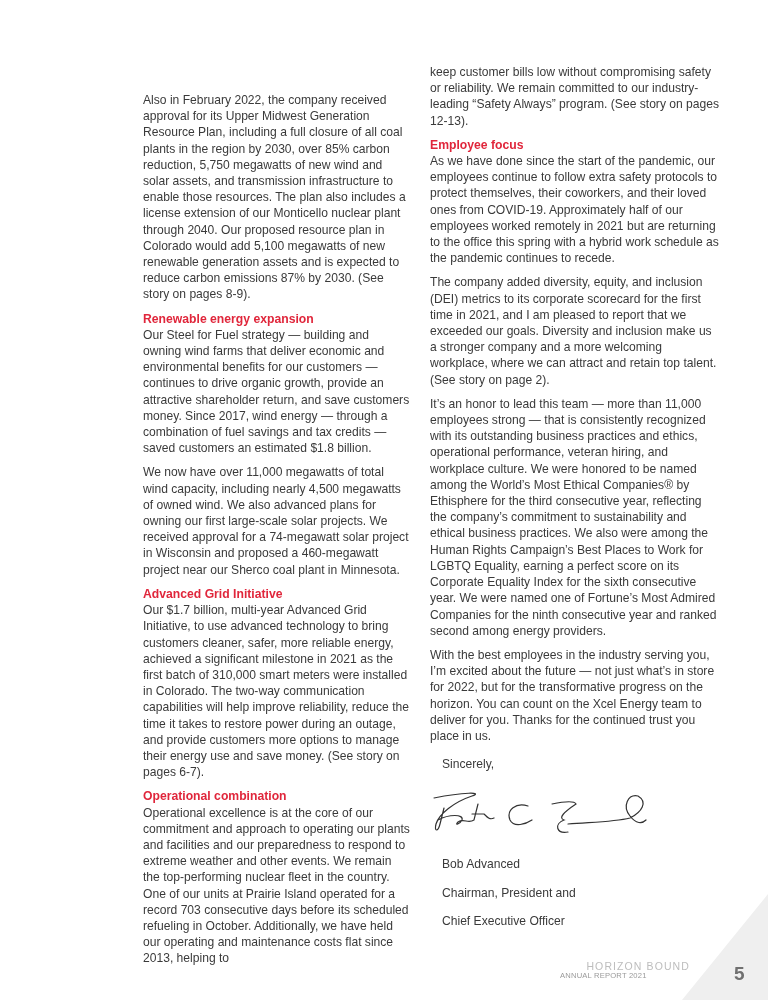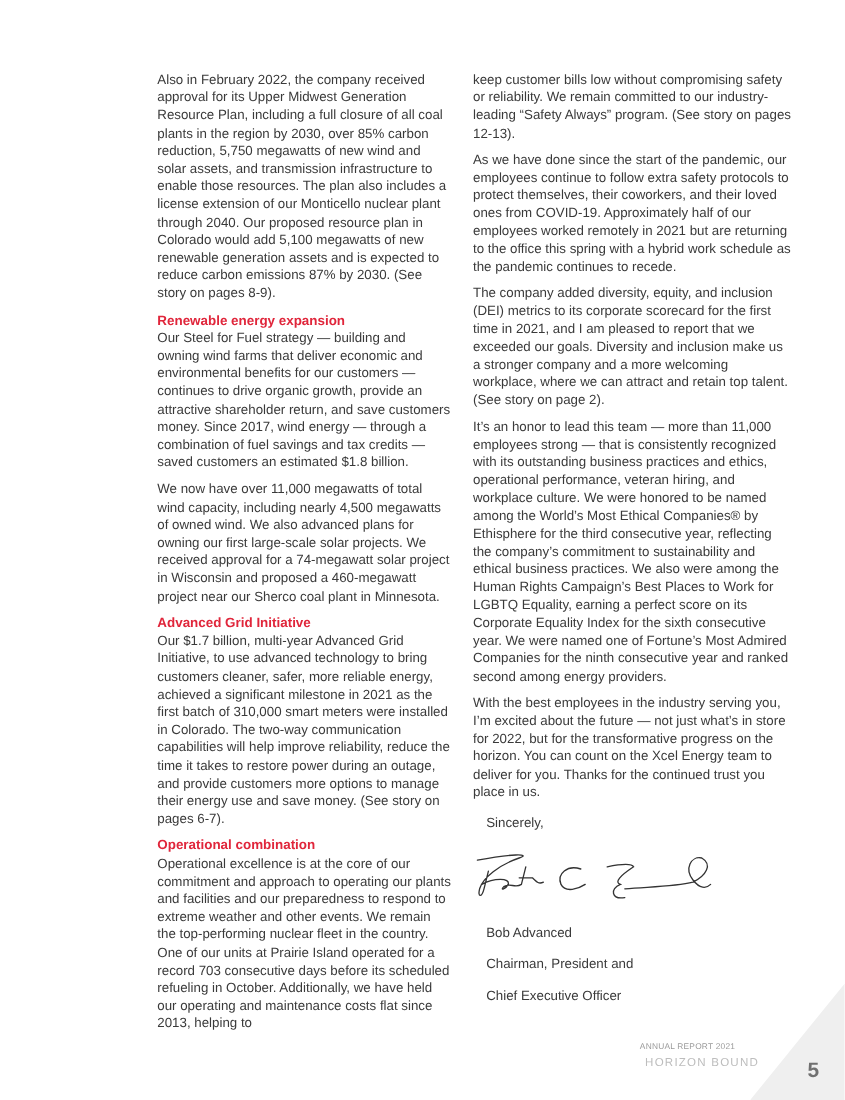--- a/index.html
+++ b/index.html
@@ -8,36 +8,36 @@
       background: #ffffff;
       font-family: "Liberation Sans", sans-serif;
       color: #3a3a3a;
     }
     .corner-triangle {
       position: absolute; right: 0; bottom: 0; width: 86px; height: 106px;
       background: #efefef;
       clip-path: polygon(100% 0, 100% 100%, 0 100%);
     }
     .col { position: absolute; top: 64px; font-size: 12.1px; line-height: 16.2px; }
-    .col-left { left: 143px; width: 267px; }
+    .col-left { left: 143px; width: 267px; margin-top: 28px; }
     .col-right { left: 430px; width: 290px; }
     .col p { margin: 0 0 8px 0; }
     .col h3 {
       margin: 0; font-size: 12.2px; line-height: 16.2px; font-weight: bold;
       color: #e0263b;
     }
     .section { margin-bottom: 8px; }
     .signature { display: block; margin: 4px 0 2px -6px; width: 230px; height: 60px; }
     .sign-block p { margin: 12px; }
     .footer-brand {
       position: absolute; left: 580px; top: 960px; width: 110px; text-align: right;
       font-size: 10.5px; font-weight: normal; letter-spacing: 1.1px; color: #bdbdbd;
     }
     .footer-report {
-      position: absolute; left: 560px; top: 947px; width: 130px; text-align: center;
+      position: absolute; left: 560px; top: 971px; width: 130px; text-align: left;
       font-size: 7.6px; color: #9a9a9a; letter-spacing: 0.2px;
     }
     .page-number {
       position: absolute; left: 734px; top: 963px; font-size: 19px; font-weight: bold;
       color: #707070;
     }
   </style>
 </head>
 <body>
 
@@ -60,20 +60,21 @@
   <div class="section">
     <h3>Operational combination</h3>
     <p>Operational excellence is at the core of our commitment and approach to operating our plants and facilities and our preparedness to respond to extreme weather and other events. We remain the top-performing nuclear fleet in the country. One of our units at Prairie Island operated for a record 703 consecutive days before its scheduled refueling in October. Additionally, we have held our operating and maintenance costs flat since 2013, helping to</p>
   </div>
 </div>
 
 <div class="col col-right">
   <p>keep customer bills low without compromising safety or reliability. We remain committed to our industry-leading “Safety Always” program. (See story on pages 12-13).</p>
 
   <div class="section">
+    <h3>Employee focus</h3>
     <p>As we have done since the start of the pandemic, our employees continue to follow extra safety protocols to protect themselves, their coworkers, and their loved ones from COVID-19. Approximately half of our employees worked remotely in 2021 but are returning to the office this spring with a hybrid work schedule as the pandemic continues to recede.</p>
     <p>The company added diversity, equity, and inclusion (DEI) metrics to its corporate scorecard for the first time in 2021, and I am pleased to report that we exceeded our goals. Diversity and inclusion make us a stronger company and a more welcoming workplace, where we can attract and retain top talent. (See story on page 2).</p>
     <p>It’s an honor to lead this team — more than 11,000 employees strong — that is consistently recognized with its outstanding business practices and ethics, operational performance, veteran hiring, and workplace culture. We were honored to be named among the World’s Most Ethical Companies® by Ethisphere for the third consecutive year, reflecting the company’s commitment to sustainability and ethical business practices. We also were among the Human Rights Campaign’s Best Places to Work for LGBTQ Equality, earning a perfect score on its Corporate Equality Index for the sixth consecutive year. We were named one of Fortune’s Most Admired Companies for the ninth consecutive year and ranked second among energy providers.</p>
     <p>With the best employees in the industry serving you, I’m excited about the future — not just what’s in store for 2022, but for the transformative progress on the horizon. You can count on the Xcel Energy team to deliver for you. Thanks for the continued trust you place in us.</p>
   </div>
 
   <div class="sign-block">
     <p>Sincerely,</p>
     <svg class="signature" viewBox="0 0 230 60">
       <path d="M10 14 C40 8, 60 8, 48 12 C30 18, 15 30, 12 40 C10 48, 14 48, 16 40 L20 24 M14 36 C25 30, 40 30, 38 36 C36 40, 30 42, 34 38 C40 34, 44 40, 50 36 L54 20 M48 30 L60 30 C64 34, 66 36, 70 34" fill="none" stroke="#333" stroke-width="1.2" stroke-linecap="round"></path>

